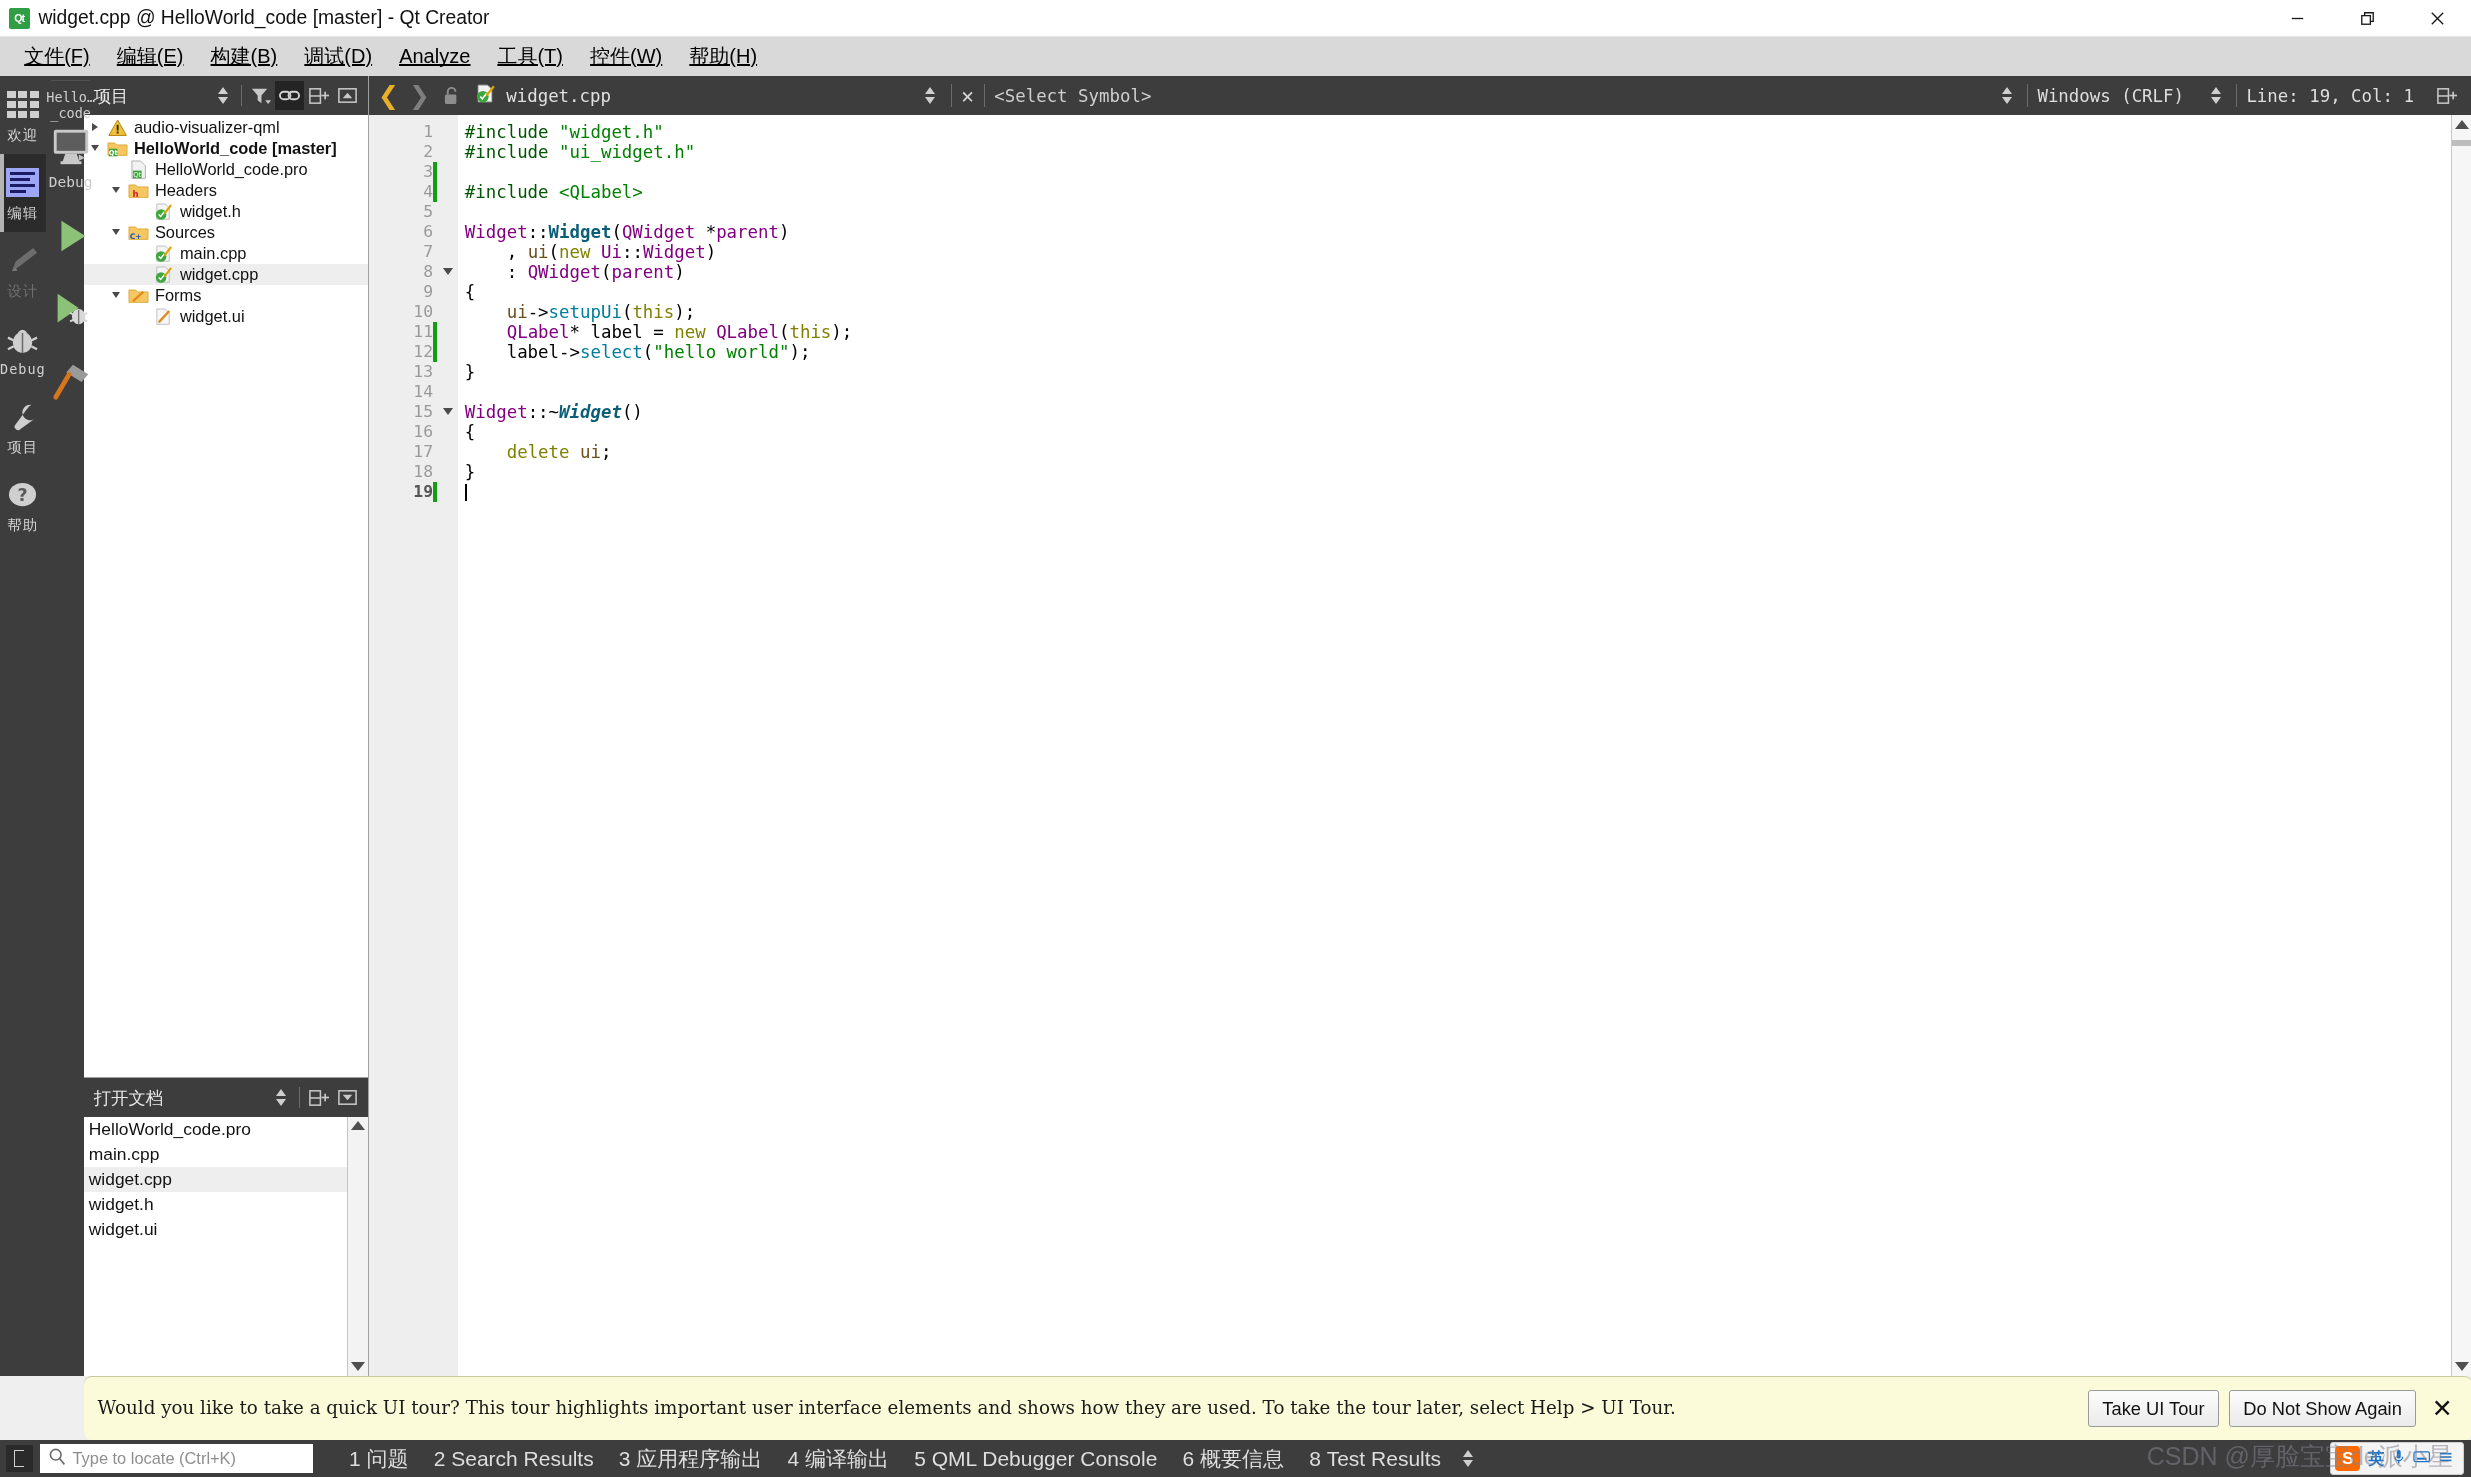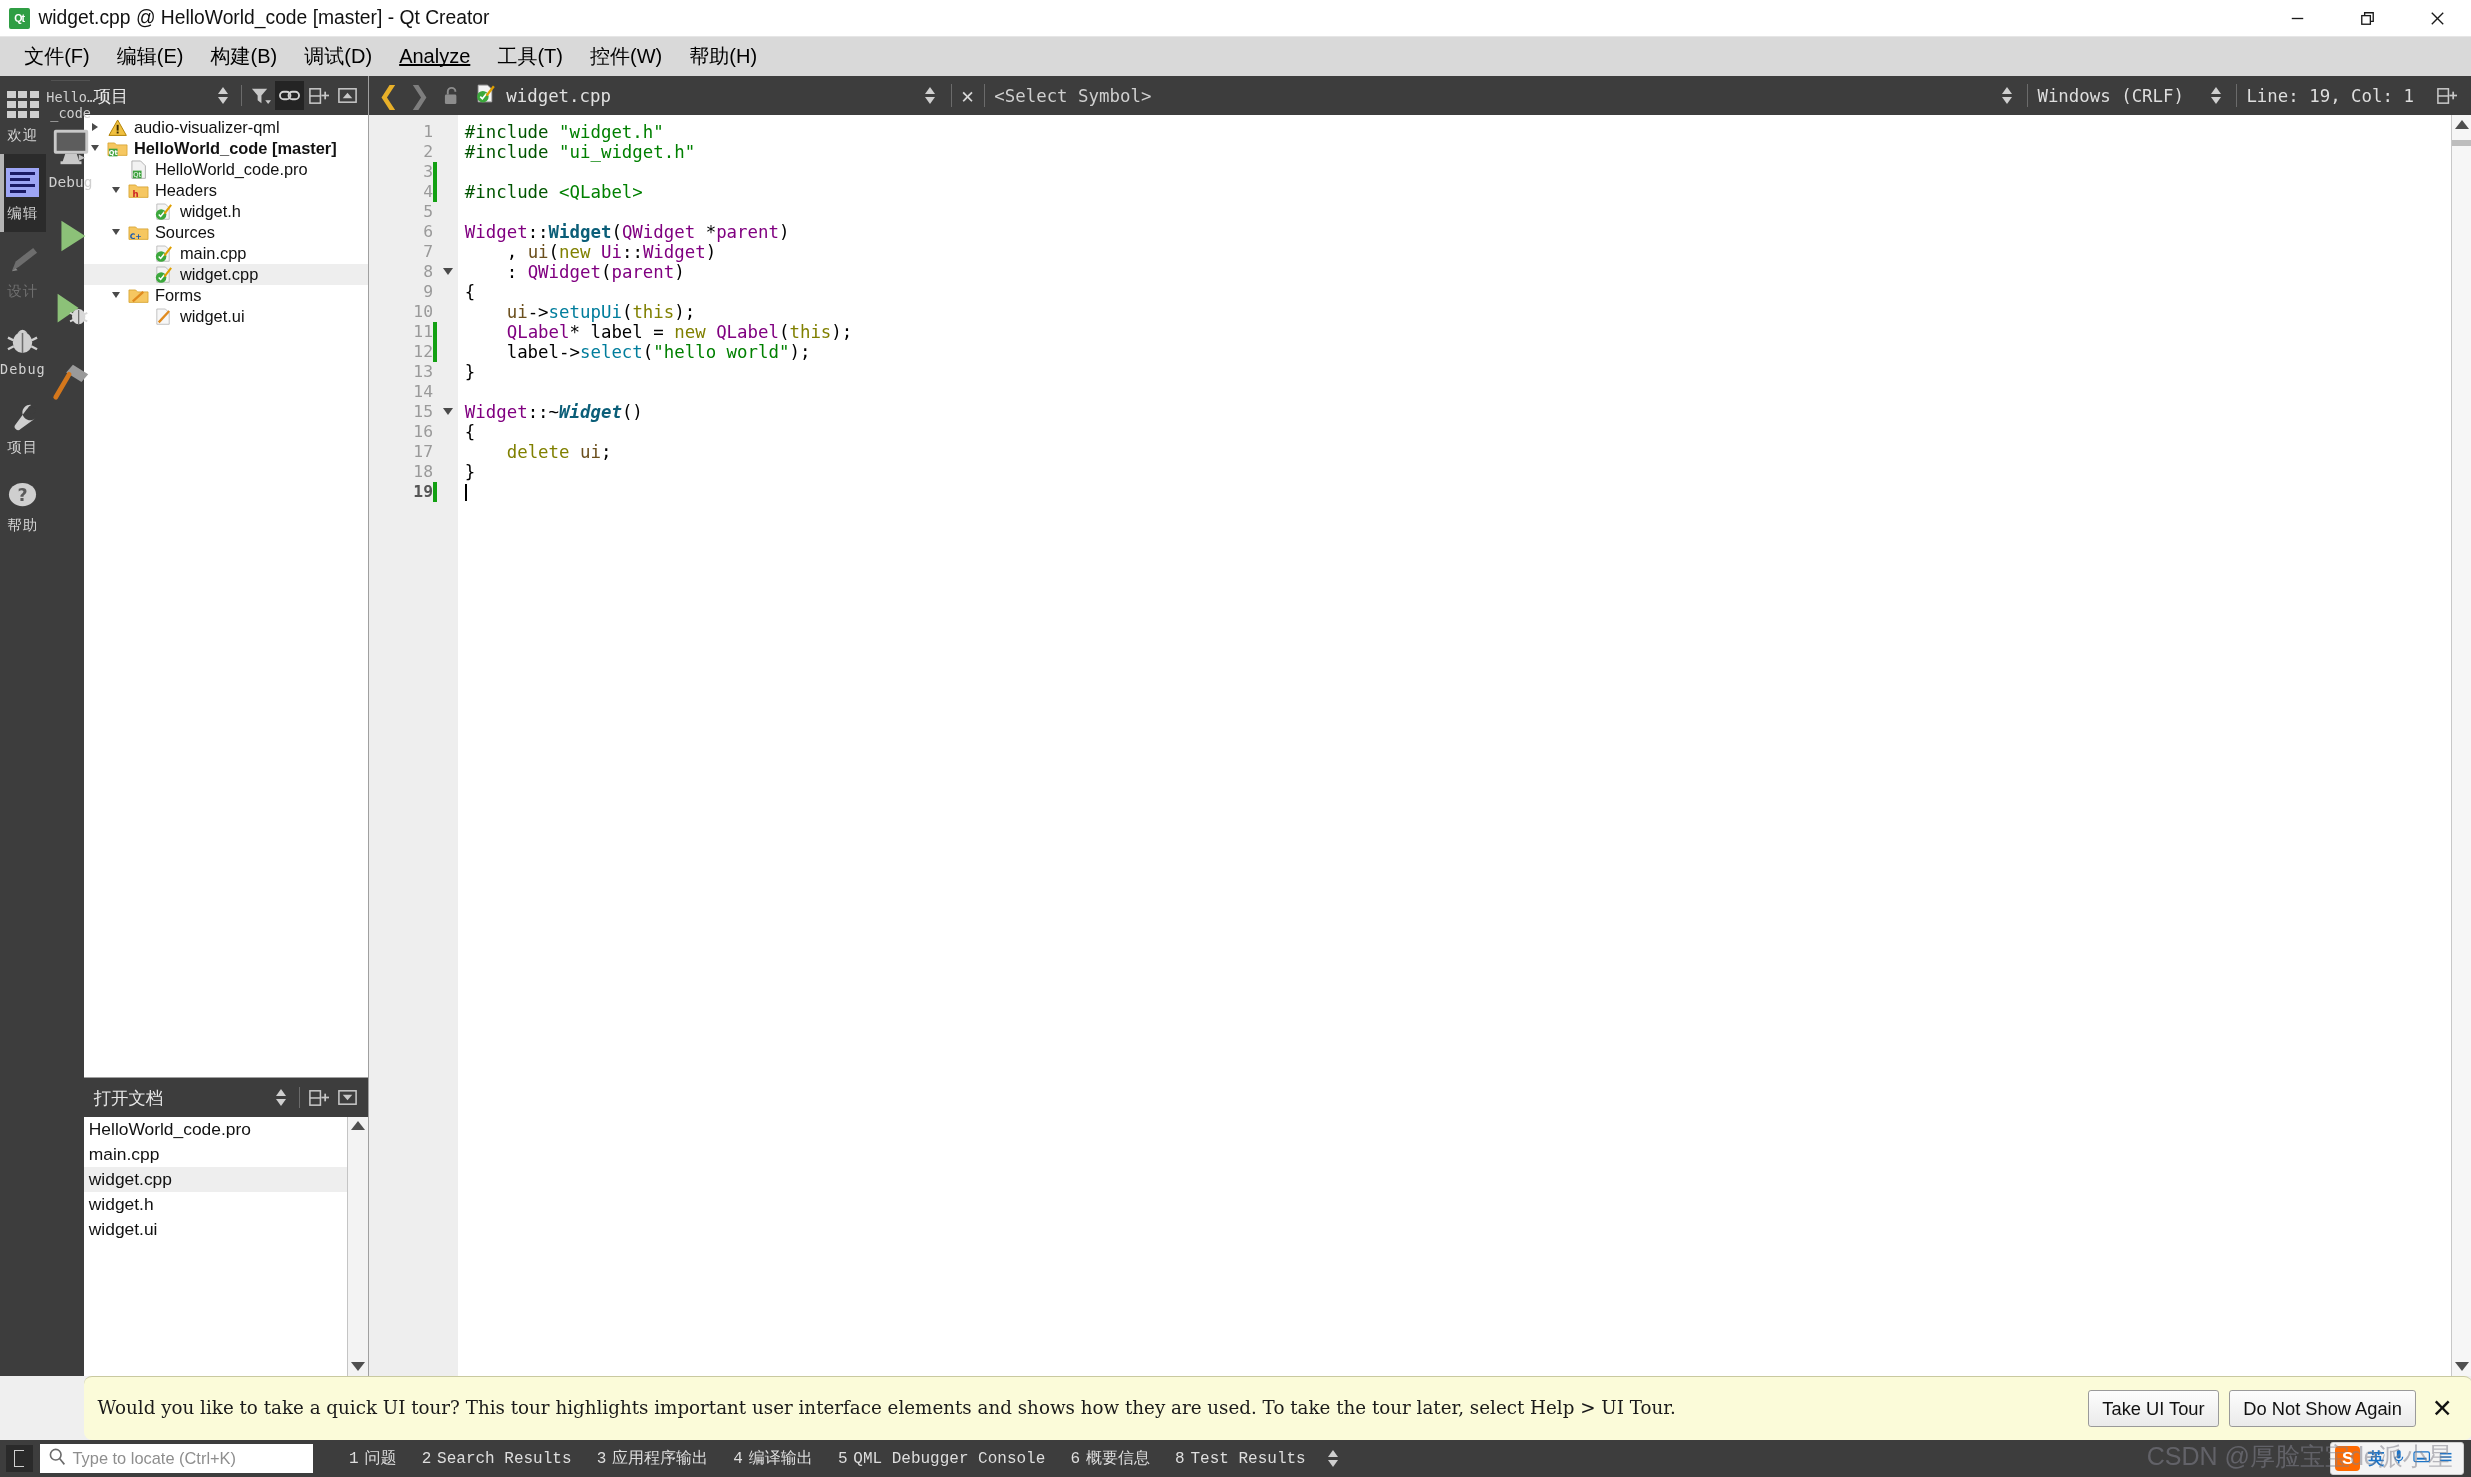--- a/index.html
+++ b/index.html
@@ -39,20 +39,21 @@
     color: #1a1a1a;
   }
   .winbtn svg { display: block; }
 
   
   .menubar {
     height: 39px; flex: 0 0 39px;
     background: #d9d9d9;
     display: flex; align-items: center;
     padding-left: 11.6px;
+    text-decoration: underline;
   }
   .menuitem {
     font-size: 20px; color: #000;
     padding: 3.9px 12.6px; margin-right: 1.9px;
     white-space: nowrap;
   }
 
   
   .body {
     flex: 1 1 auto;
@@ -265,21 +266,21 @@
     display: flex; align-items: center; justify-content: center; margin-right: 7.7px;
   }
   .sb-toggle i { display: block; width: 9.7px; height: 17.4px; border: 1.9px solid #d0d0d0; border-right: none; }
   .locator {
     width: 273px; height: 29px; background: #fff;
     display: flex; align-items: center; padding-left: 7.7px; gap: 5px;
   }
   .loc-ph { font-size: 16.4px; color: #8e8e8e; }
   .sb-panes { display: flex; align-items: center; margin-left: 23px; gap: 0px; }
   .sb-pane {
-    font-family: Liberation Mono, monospace; font-size: 16px; color: #dedede;
+    font-family: Liberation Sans, sans-serif; font-size: 21px; color: #dedede;
     padding: 0 12.6px; white-space: nowrap;
   }
   .sb-pane .num { color: #dedede; margin-right: 5.8px; }
   .sb-spin { display: flex; flex-direction: column; gap: 2.9px; margin-left: 9.7px; }
   .sbs-up { width: 0; height: 0; border-bottom: 7.7px solid #cfcfcf; border-left: 5.8px solid transparent; border-right: 5.8px solid transparent; }
   .sbs-dn { width: 0; height: 0; border-top: 7.7px solid #cfcfcf; border-left: 5.8px solid transparent; border-right: 5.8px solid transparent; }
 
   
   .imebar {
     position: absolute; right: 7.7px; bottom: 1.9px;

